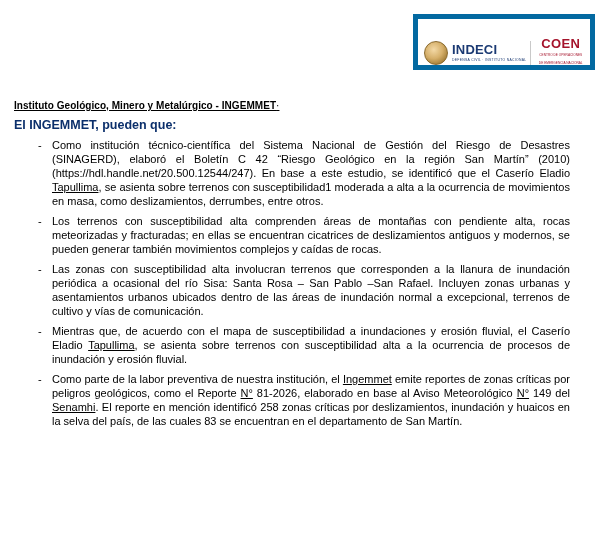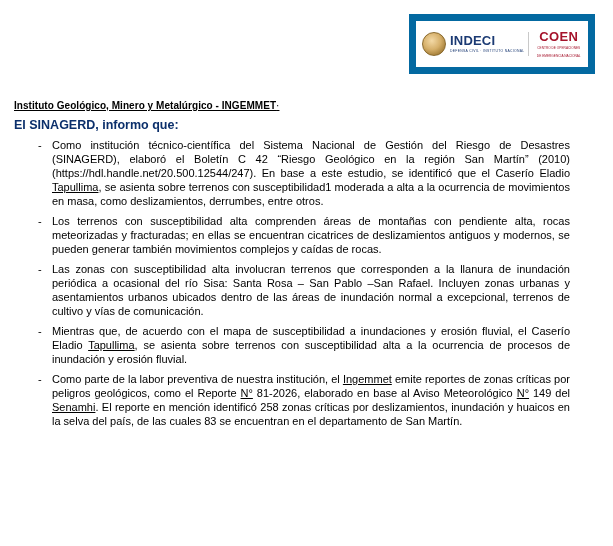--- a/index.html
+++ b/index.html
@@ -23,22 +23,22 @@
   }
 
   
   .header {
     position: absolute;
     top: 14px;
     right: 18px;
     width: 172px;
     height: 46px;
     display: flex;
-    align-items: center;
-    border: 7px solid #0369a1;
+    align-items: flex-end;
+    border: 5px solid #0369a1;
     background: #ffffff;
   }
   .logo-left {
     flex: 0 0 96px;
     display: flex;
     align-items: center;
     gap: 4px;
     padding: 0 4px 0 6px;
     border-right: 1px solid #c9c9c9;
     position: relative;
@@ -160,21 +160,21 @@
       <div class="coen-name" style="color: rgb(165, 19, 43);">COEN</div>
       <div class="coen-sub" style="color: rgb(165, 19, 43);">CENTRO DE OPERACIONES</div>
       <div class="coen-sub" style="color: rgb(165, 19, 43);">DE EMERGENCIA NACIONAL</div>
     </div>
   </div>
 
   <div class="content">
     <p class="org-line">
       <span>Instituto Geológico, Minero y Metalúrgico - INGEMMET</span><span class="tail">·</span>
     </p>
-    <p class="intro" style="color: rgb(11, 47, 107);">El SINAGERD, informo que:</p>
+    <p class="intro" style="color: rgb(11, 47, 107);">El INGEMMET, pueden que:</p>
     <ul class="bullets" id="bullet-list">
         <li><span>Como institución técnico-científica del Sistema Nacional de Gestión del Riesgo de Desastres (SINAGERD), elaboró el Boletín C 42 “Riesgo Geológico en la región San Martín” (2010) (https://hdl.handle.net/20.500.12544/247). En base a este estudio, se identificó que el Caserío Eladio </span><span class="u">Tapullima</span><span>, se asienta sobre terrenos con susceptibilidad1 moderada a alta a la ocurrencia de movimientos en masa, como deslizamientos, derrumbes, entre otros.</span></li>
         <li><span>Los terrenos con susceptibilidad alta comprenden áreas de montañas con pendiente alta, rocas meteorizadas y fracturadas; en ellas se encuentran cicatrices de deslizamientos antiguos y modernos, se pueden generar también movimientos complejos y caídas de rocas.</span></li>
         <li><span>Las zonas con susceptibilidad alta involucran terrenos que corresponden a la llanura de inundación periódica a ocasional del río Sisa: Santa Rosa – San Pablo –San Rafael. Incluyen zonas urbanas y asentamientos urbanos ubicados dentro de las áreas de inundación normal a excepcional, terrenos de cultivo y vías de comunicación.</span></li>
         <li><span>Mientras que, de acuerdo con el mapa de susceptibilidad a inundaciones y erosión fluvial, el Caserío Eladio </span><span class="u">Tapullima</span><span>, se asienta sobre terrenos con susceptibilidad alta a la ocurrencia de procesos de inundación y erosión fluvial.</span></li>
         <li><span>Como parte de la labor preventiva de nuestra institución, el </span><span class="u">Ingemmet</span><span> emite reportes de zonas críticas por peligros geológicos, como el Reporte </span><span class="u">N°</span><span> 81-2026, elaborado en base al Aviso Meteorológico </span><span class="u">N°</span><span> 149 del </span><span class="u">Senamhi</span><span>. El reporte en mención identificó 258 zonas críticas por deslizamientos, inundación y huaicos en la selva del país, de las cuales 83 se encuentran en el departamento de San Martín.</span></li>
       </ul>
   </div>
 
 </div>

